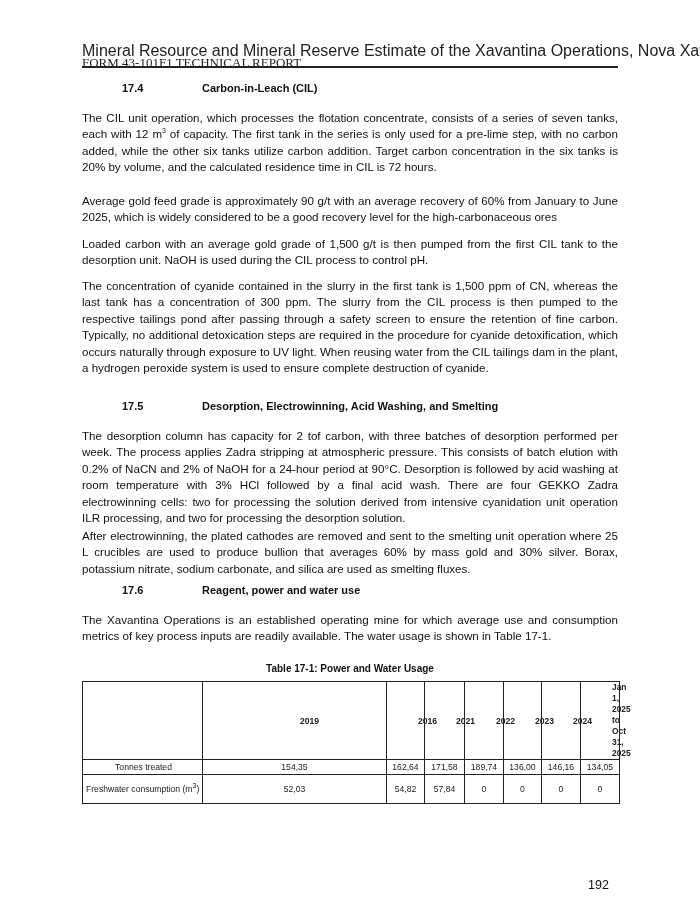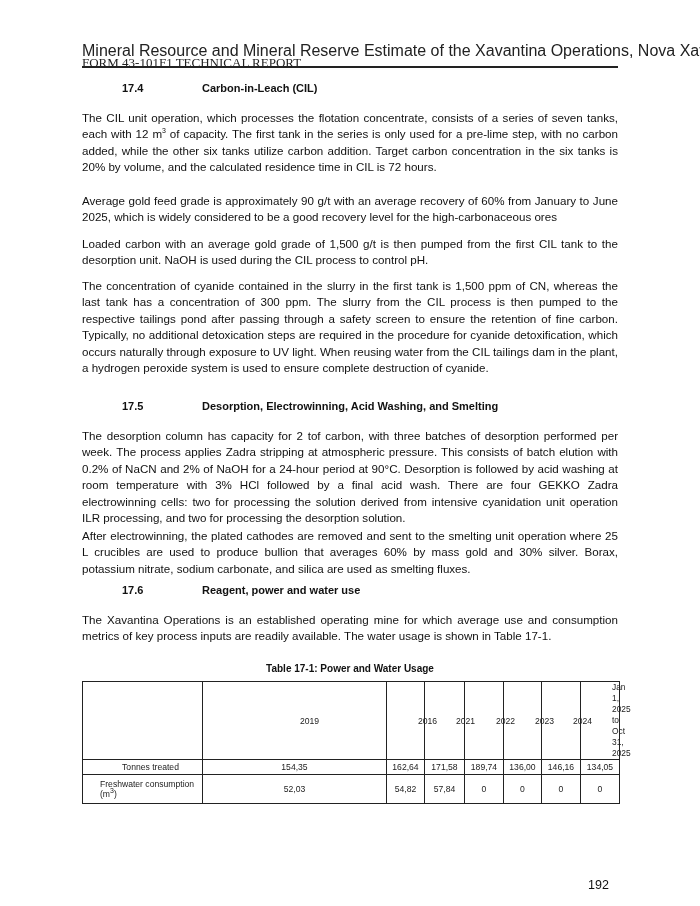--- a/index.html
+++ b/index.html
@@ -7,22 +7,22 @@
   .page { position:absolute; left:82px; top:0; width:536px; }
   .hdr-title { position:absolute; top:42px; left:0; font-size:16px; color:#222; white-space:nowrap; }
   .hdr-sub { position:absolute; top:55px; left:0; font-size:13px; color:#222; white-space:nowrap;font-family:Liberation Serif, serif; }
   .hdr-rule { position:absolute; top:66px; left:0; width:536px; height:1.5px; background:#222; }
   .sec { position:absolute; left:0; font-weight:bold; font-size:11px; white-space:nowrap;margin-left:40px; }
   .sec .num { display:inline-block; width:80px; }
   .para { position:absolute; left:0; width:536px; font-size:11.6px; line-height:16.4px; text-align:justify; color:#111; }
   .caption { position:absolute; left:0; width:536px; top:663px; text-align:center; font-weight:bold; font-size:10px; }
   table.t { position:absolute; left:0; top:681px; border-collapse:collapse; font-size:8.6px; table-layout:fixed; width:537px; }
   table.t td, table.t th { border:1px solid #222; text-align:center; padding:0 1px; color:#222; }
-  table.t th { font-weight:normal; height:49px;padding-left:31px; }
-  table.t td.lbl { text-align:left; padding-left:17px; line-height:10px; }
+  table.t th { font-weight:bold; height:49px;padding-left:31px; }
+  table.t td.lbl { text-align:left; padding-left:3px; line-height:10px; }
   table.t td.lbl.c { text-align:center; }
   .pagenum { position:absolute; left:588px; top:878px; font-size:12.5px; color:#111; }
   sup { font-size:7px; line-height:0; }
 </style>
 </head>
 <body>
 
 <div class="page">
   <div class="hdr-title">Mineral Resource and Mineral Reserve Estimate of the Xavantina Operations, Nova Xavantina</div>
   <div class="hdr-sub">FORM 43-101F1 TECHNICAL REPORT</div>

